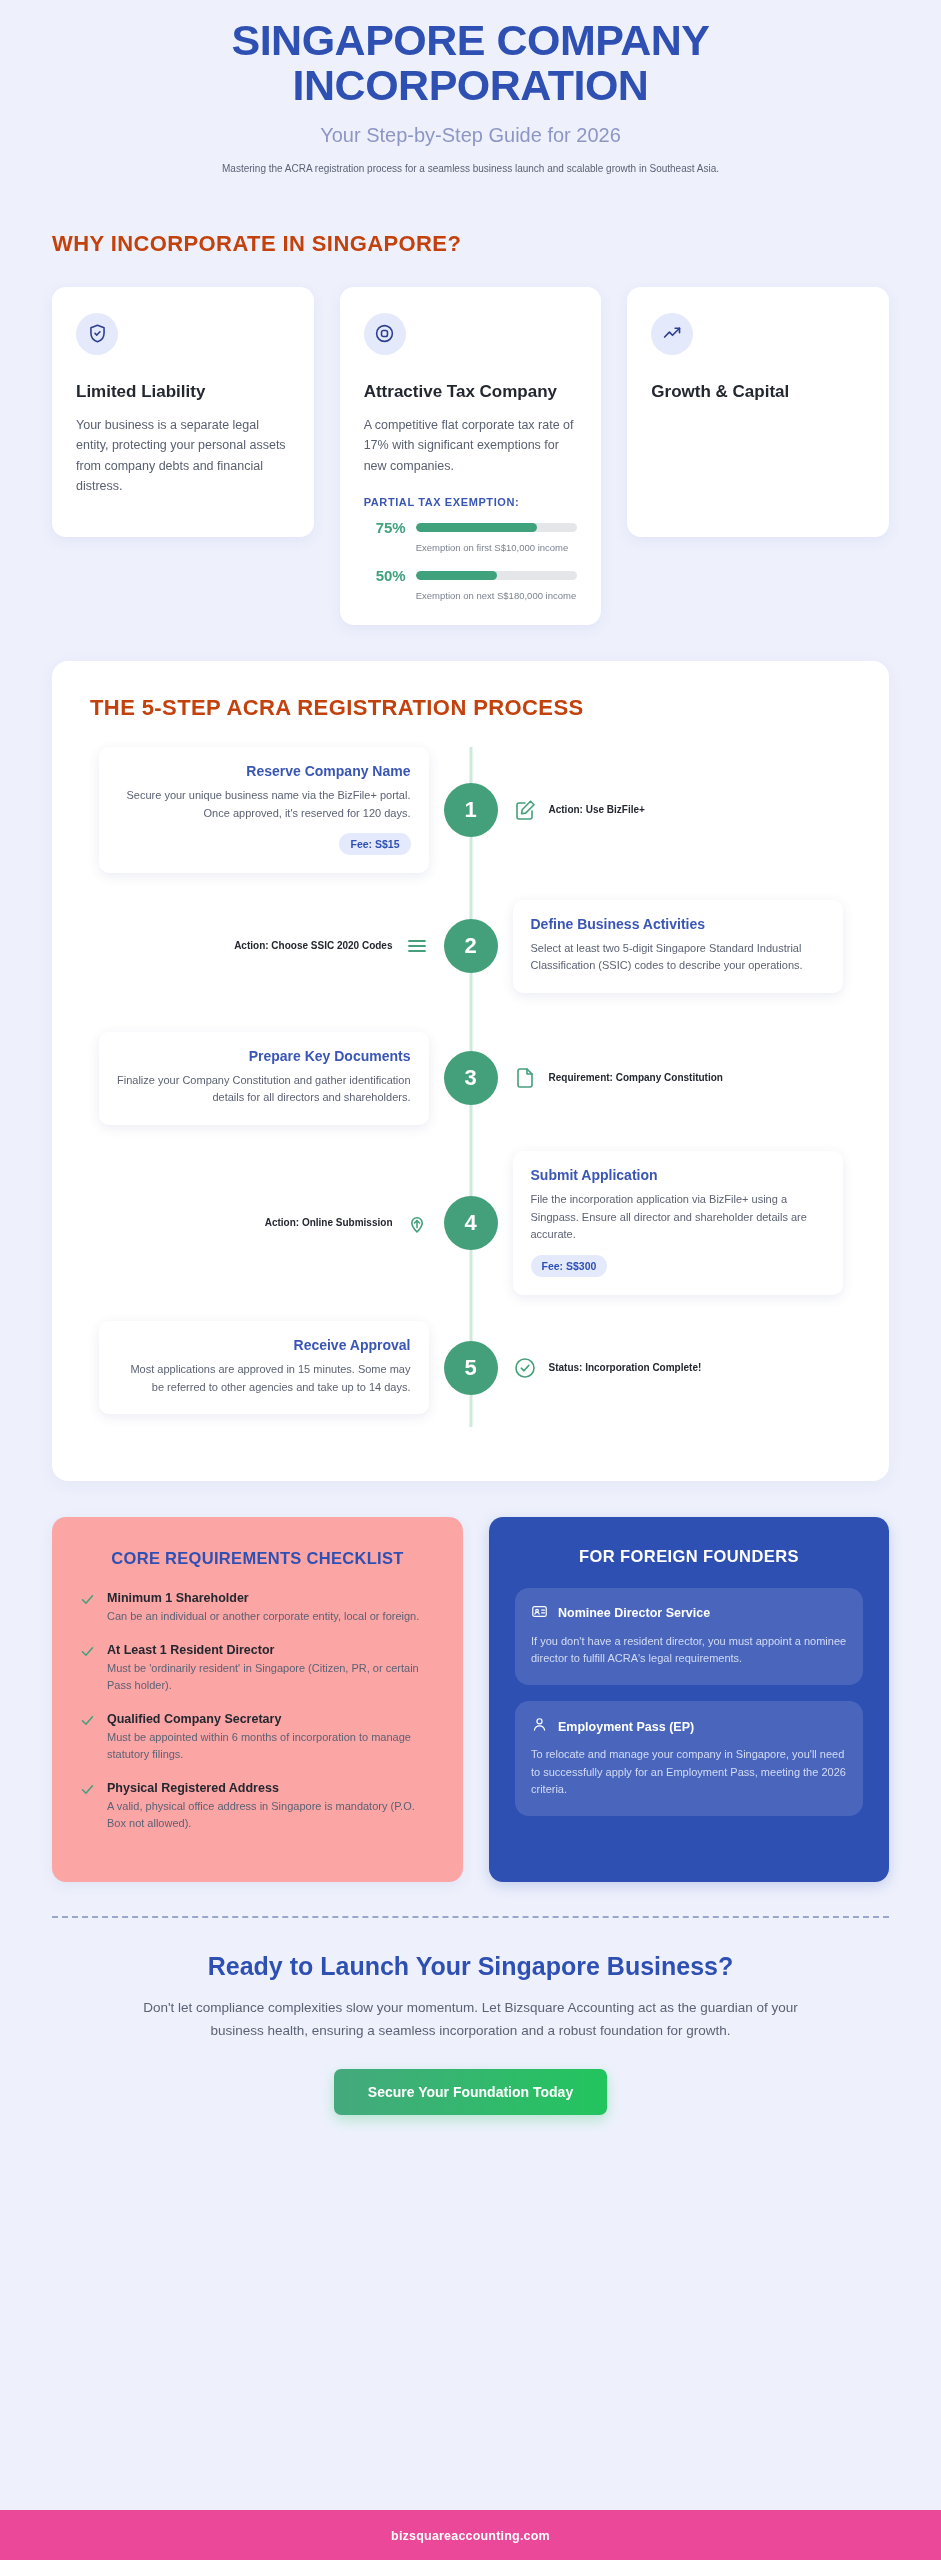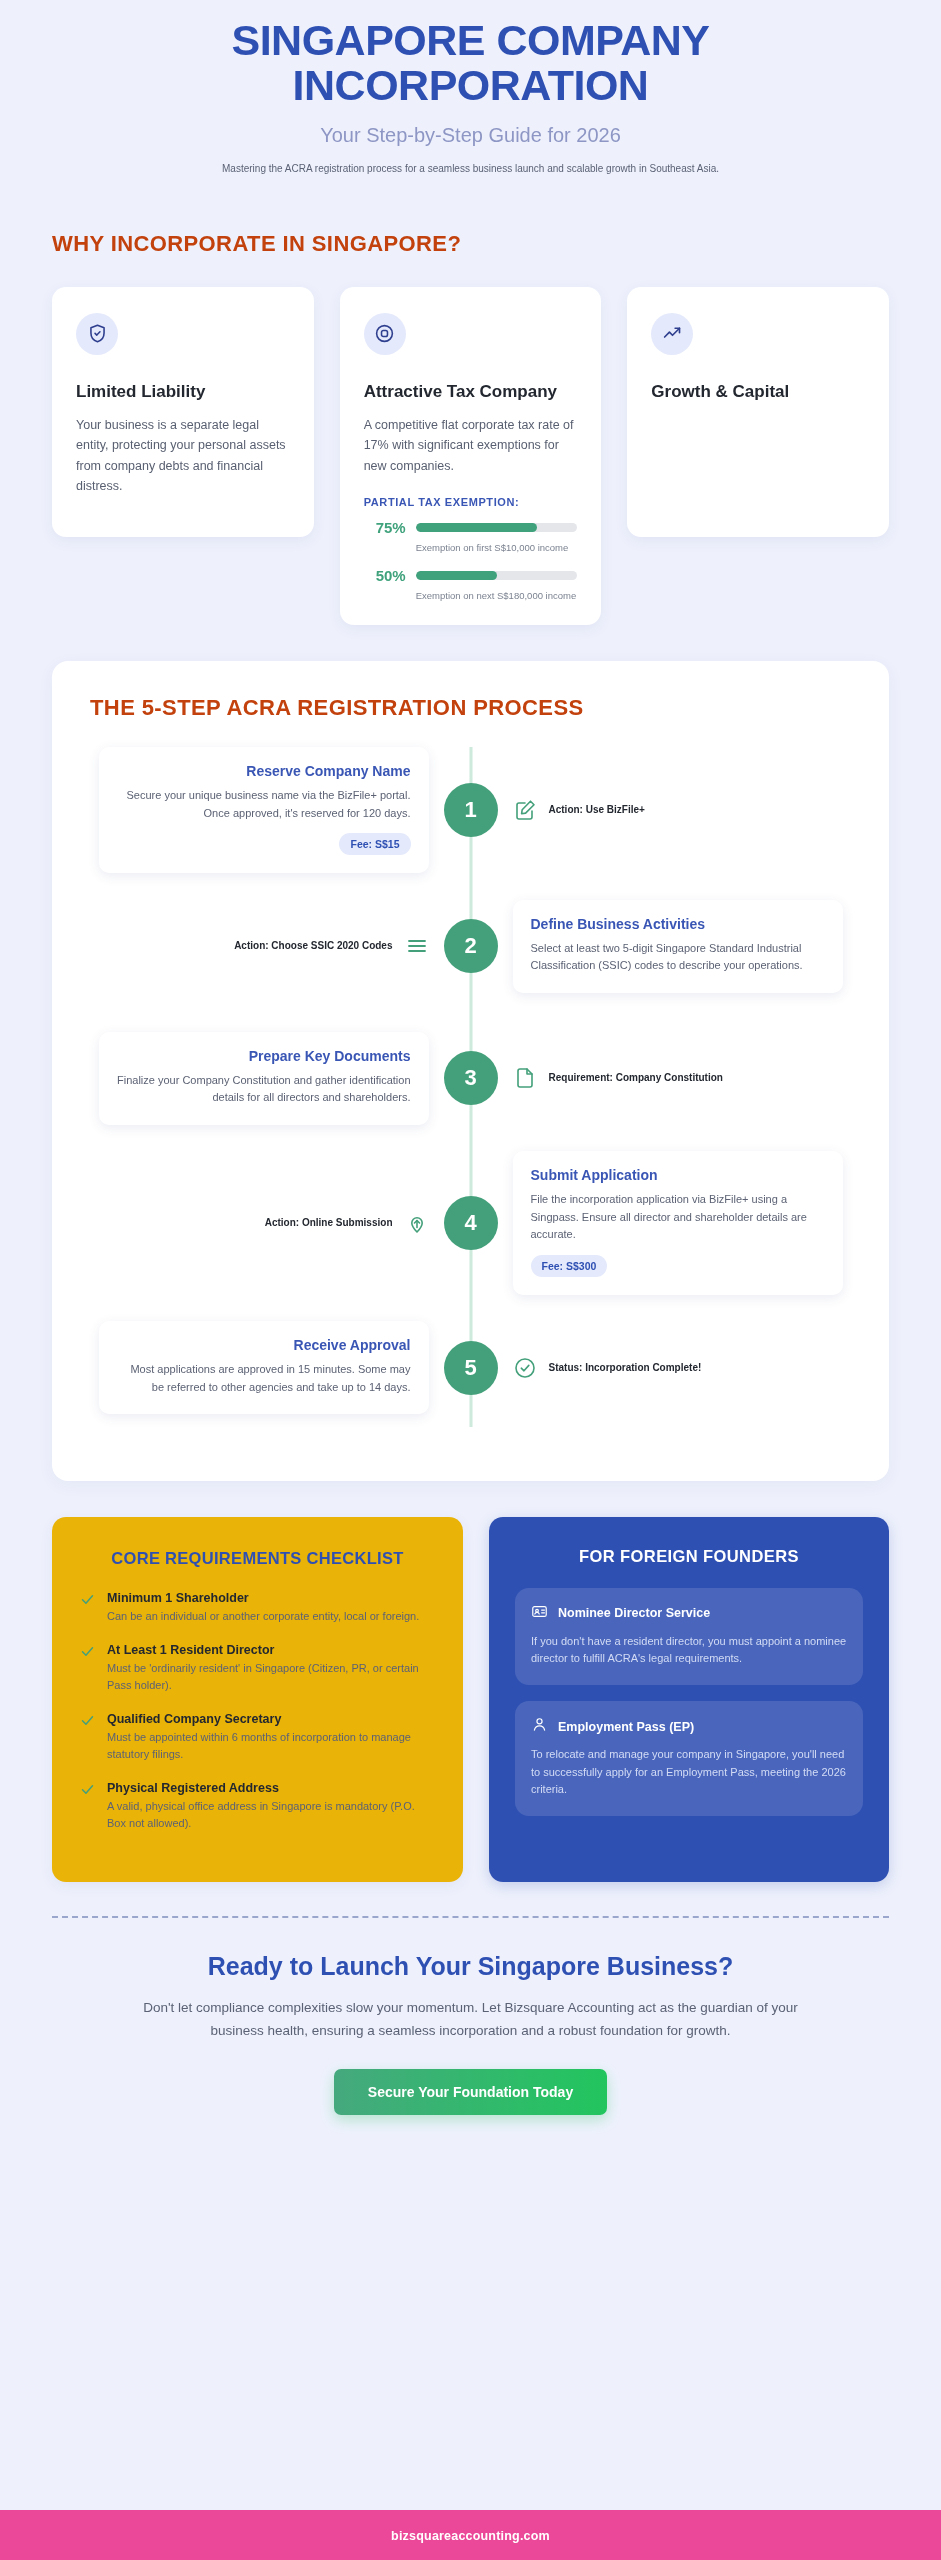--- a/index.html
+++ b/index.html
@@ -227,21 +227,21 @@
 
   
   .lower {
     display: flex;
     gap: 26px;
     padding: 36px 52px 0 52px;
     align-items: stretch;
   }
   .checklist {
     flex: 1.02;
-    background: #eab308;
+    background: #fca5a5;
     border-radius: 14px;
     box-shadow: 0 4px 14px rgba(60,70,140,0.07);
     padding: 30px 28px 32px 28px;
   }
   .checklist-title {
     text-align: center;
     font-size: 16.5px;
     font-weight: bold;
     color: #2f50b3;
     line-height: 1.35;

